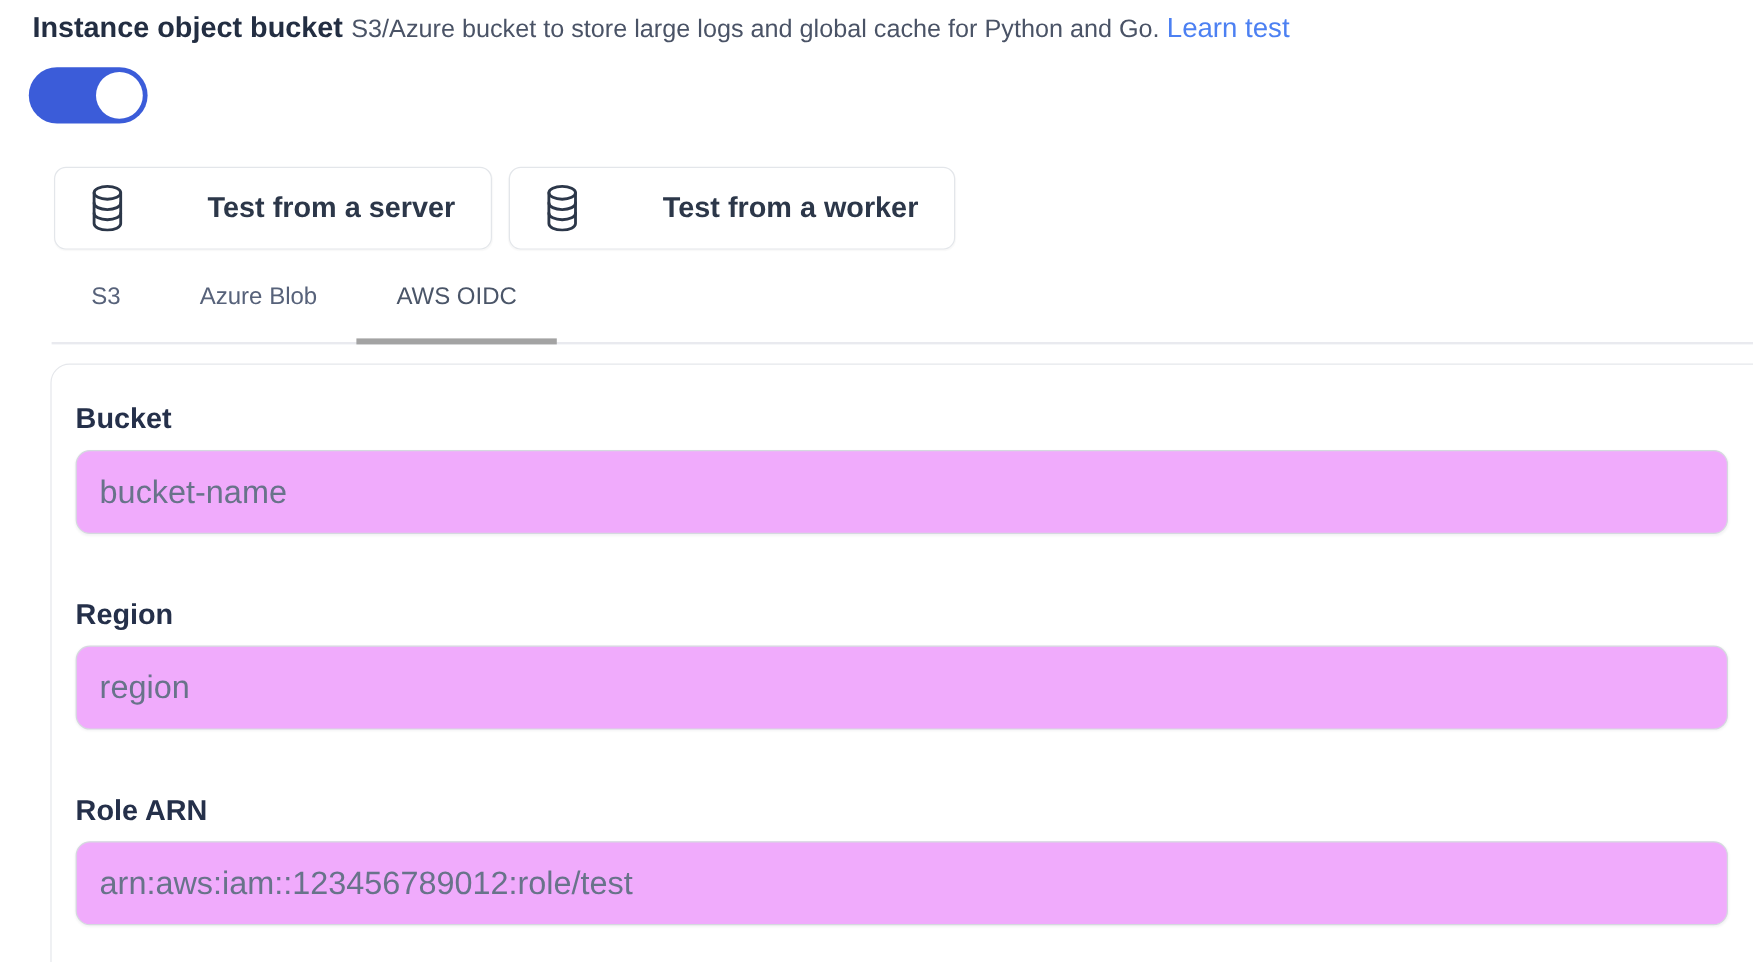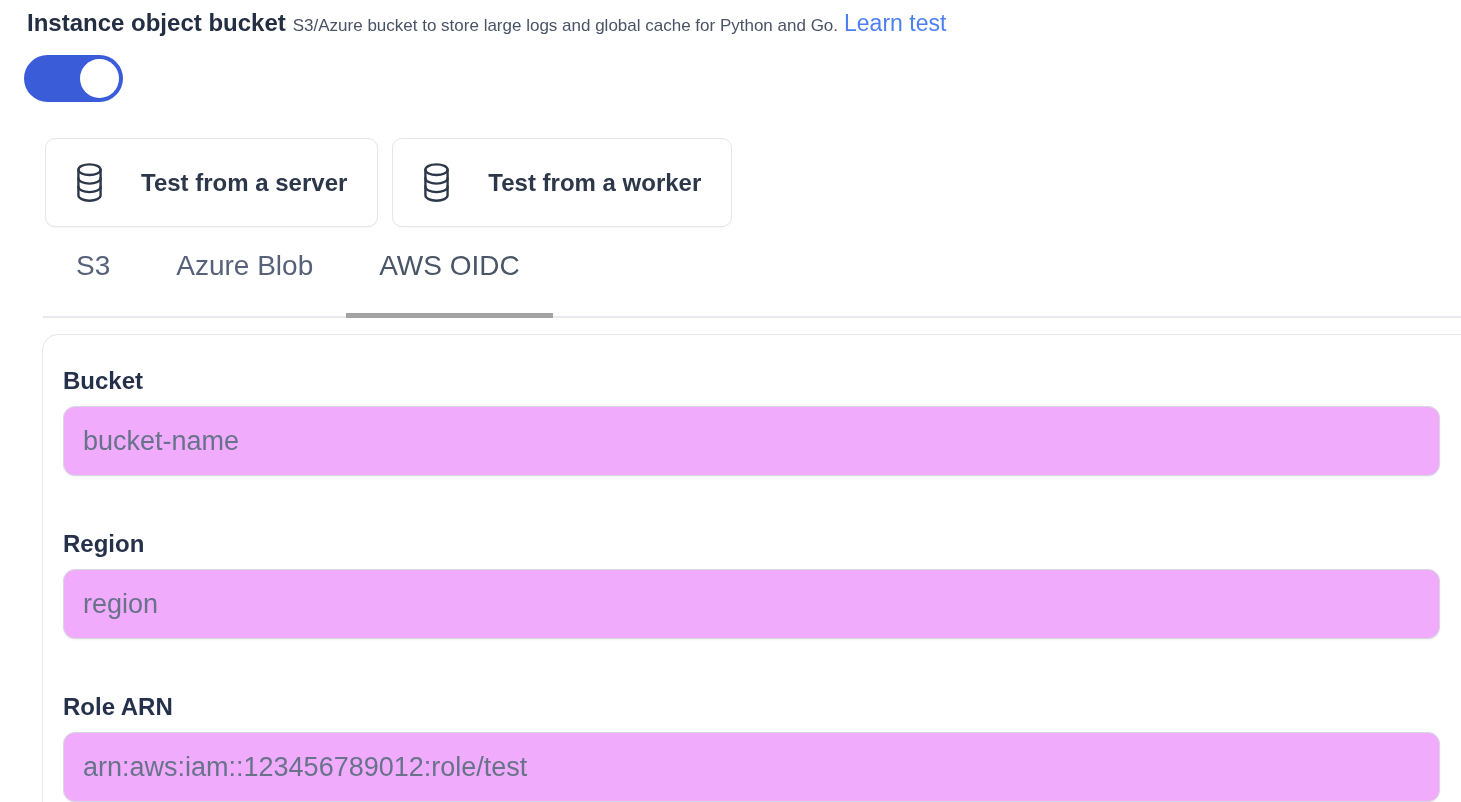--- a/index.html
+++ b/index.html
@@ -16,21 +16,21 @@
     margin: 8px 0 0 27px;
     line-height: 30px;
     white-space: nowrap;
   }
   .header .title {
     font-size: 24px;
     font-weight: 700;
     color: #232e42;
   }
   .header .desc {
-    font-size: 17px;
+    font-size: 21px;
     color: #4a5366;
     margin-left: 7px;
   }
   .header .learn-more {
     font-size: 23px;
     color: #4c80f2;
     text-decoration: none;
     margin-left: 6px;
     cursor: pointer;
   }
@@ -54,28 +54,29 @@
 
   
   .btn-row {
     margin: 36px 0 0 45px;
     display: flex;
     gap: 14px;
   }
   .test-btn {
     display: flex;
     align-items: center;
-    height: 89px;
+    height: 69px;
     padding: 0 30px 0 29px;
     background: #ffffff;
     border: 1.5px solid #e3e6ea;
     border-radius: 10px;
     cursor: pointer;
     font-family: "Liberation Sans", sans-serif;
     box-shadow: 0 1px 1px rgba(16,24,40,0.03);
+    gap: 32px;
   }
   .test-btn .db-icon {
     width: 29px; height: 39px;
     color: #2c3749;
     flex: none;
   }
   .test-btn .btn-label {
     margin-left: 37px;
     font-size: 24px;
     font-weight: 700;
@@ -83,24 +84,24 @@
     white-space: nowrap;
   }
 
   
   .tabs {
     margin: 24px 0 0 43px;
     display: flex;
     border-bottom: 2px solid #e9eaef;
   }
   .tab {
-    font-size: 28px;
+    font-size: 20px;
     color: #57627a;
     line-height: 30px;
-    padding: 0 33px 32px 33px;
+    padding: 0 33px 20px 33px;
     cursor: pointer;
     white-space: nowrap;
   }
   .tab.active {
     color: #4a5568;
     border-bottom: 5px solid #a3a3a3;
     margin-bottom: -2px;
   }
 
   

